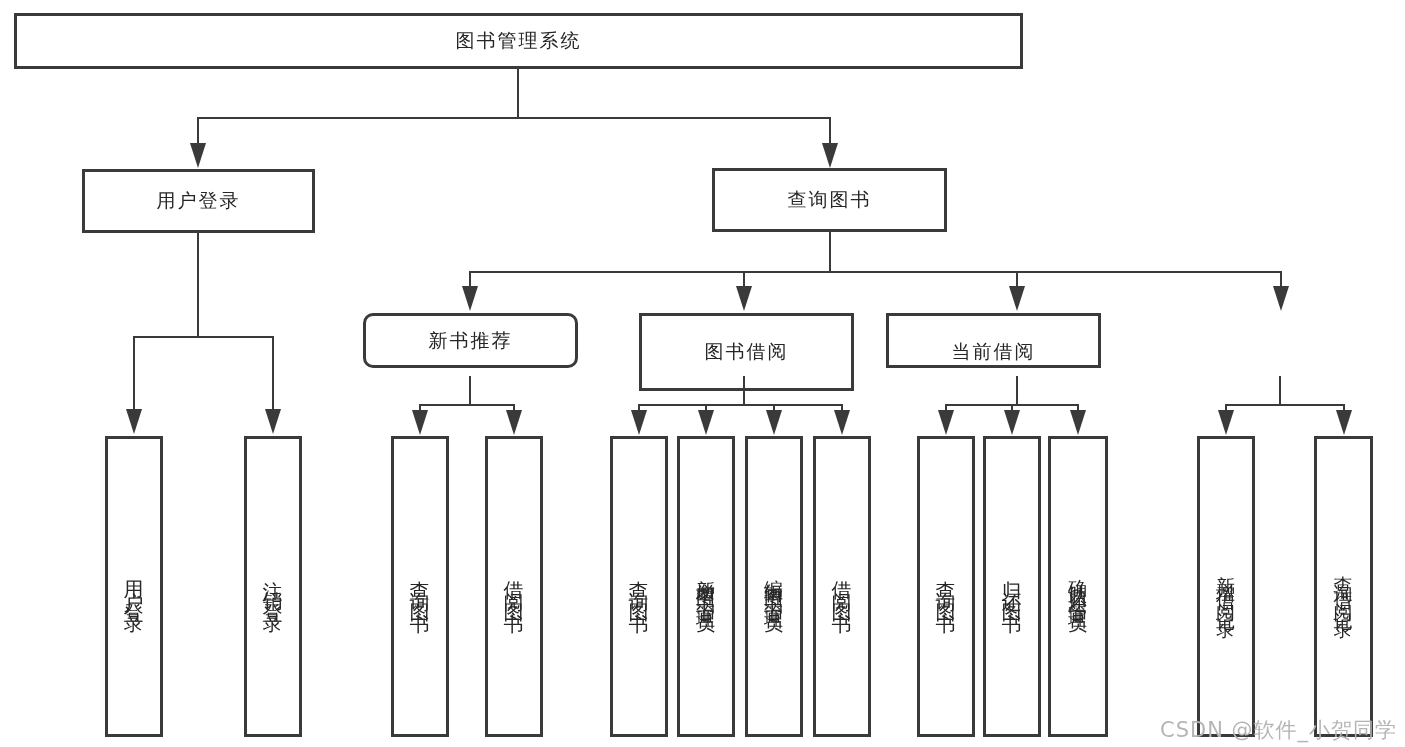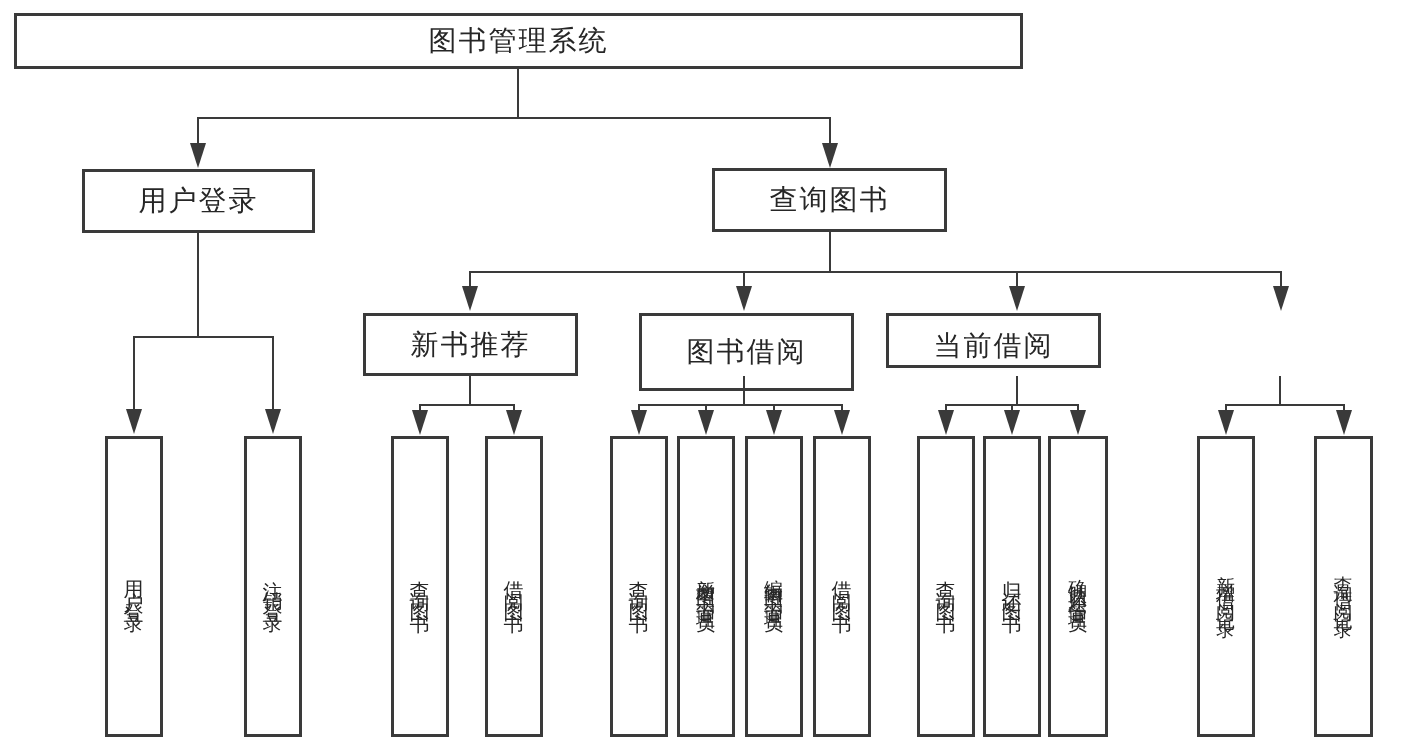--- a/index.html
+++ b/index.html
@@ -13,21 +13,21 @@
   }
   
   .hbox {
     position: absolute;
     box-sizing: border-box;
     border: 3px solid #3a3a3a;
     background: #ffffff;
     display: flex;
     align-items: center;
     justify-content: center;
-    font-size: 28px;
+    font-size: 19px;
     letter-spacing: 2px;
     color: #262626;
     white-space: nowrap;
   }
   .vbox {
     position: absolute;
     box-sizing: border-box;
     border: 3px solid #3a3a3a;
     background: #ffffff;
     top: 436px;
@@ -104,21 +104,21 @@
   <div class="hl" style="left:469px; top:271px; width:813px;"></div>
   <div class="vl" style="left:469px; top:272px; height:16px;"></div>
   <div class="arr" style="left:462px; top:286px;"></div>
   <div class="vl" style="left:743px; top:272px; height:16px;"></div>
   <div class="arr" style="left:736px; top:286px;"></div>
   <div class="vl" style="left:1016px; top:272px; height:16px;"></div>
   <div class="arr" style="left:1009px; top:286px;"></div>
   <div class="vl" style="left:1280px; top:272px; height:16px;"></div>
   <div class="arr" style="left:1273px; top:286px;"></div>
 
-  <div class="hbox" style="left:363px; top:313px; width:215px; height:63px;">
+  <div class="hbox" style="left:363px; top:313px; width:215px; height:55px;border-radius:10px;">
     <span>新书推荐</span>
   </div>
   <div class="hbox" style="left:639px; top:313px; width:215px; height:78px;">
     <span>图书借阅</span>
   </div>
   <div class="hbox" style="left:886px; top:313px; width:215px; height:55px;align-items:flex-end;">
     <span>当前借阅</span>
   </div>
 
   <div class="vl" style="left:469px; top:376px; height:30px;"></div>
@@ -192,14 +192,15 @@
     <span>确认归还（管理员）</span>
   </div>
 
   <div class="vbox tight" style="left:1197px; letter-spacing:9px;">
     <span>新增借阅记录</span>
   </div>
   <div class="vbox tight" style="left:1314px; width:59px; letter-spacing:9px;">
     <span>查询借阅记录</span>
   </div>
 
+  <div id="watermark">CSDN @软件_小贺同学</div>
 
 </div>
 
 </body></html>

